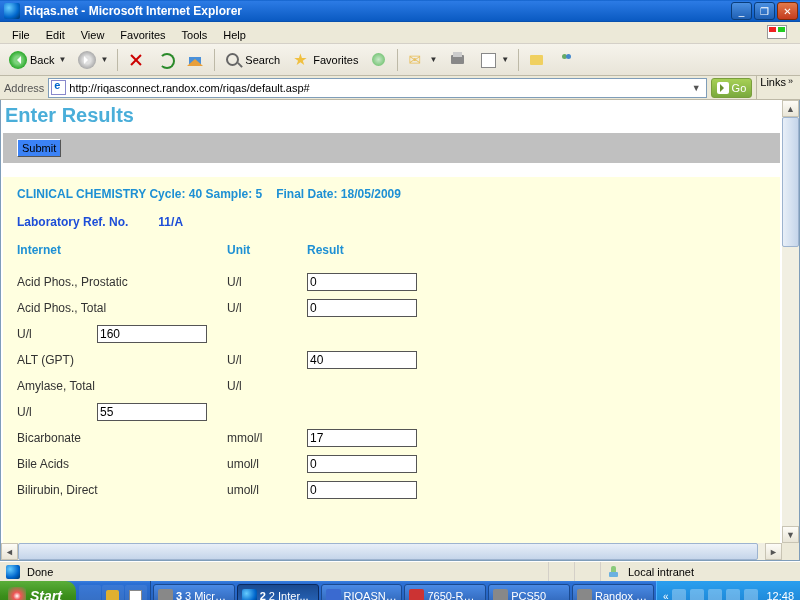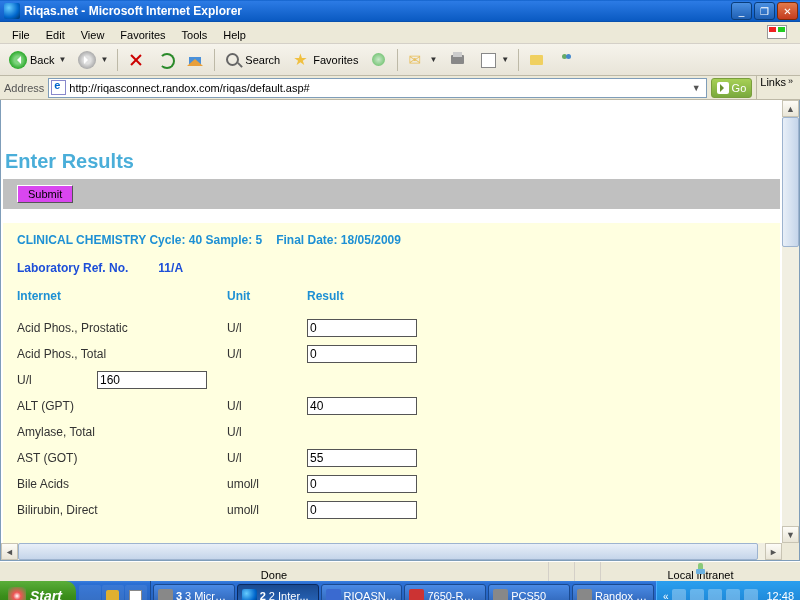--- a/index.html
+++ b/index.html
@@ -74,23 +74,23 @@
 .go-btn { height: 20px; padding: 0 5px; border:1px solid #7a9e3d; background:linear-gradient(#a7d056,#7aa93d);border-radius:3px;display:flex;align-items:center;gap:3px;color:white;font-size:11px; }
 .go-btn .arrow{width:12px;height:12px;background:#fff;border-radius:2px;position:relative;}
 .go-btn .arrow::after{content:"";position:absolute;left:3px;top:2px;border:4px solid transparent;border-left-color:#6a9030;}
 .links { font-size: 11px; padding: 0 3px; display:flex;align-items:flex-start;gap:2px;border-left:1px solid #bdb9a7;height:100%; }
 .links .chev{font-size:9px;}
 
 
 .content-wrap { position: relative; background: white; height: 461px; border: 1px solid #7f9db9; border-top:none; margin: 0; }
 .content-scroll { position:absolute; left:0; top:0; right:17px; bottom:17px; overflow: hidden; }
 .page { padding: 2px 4px; background: white; }
-.page-title { color: #4aaed9; font-size: 20px; font-weight: bold; padding: 2px 0 6px 0; margin-top: 46px; }
+.page-title { color: #4aaed9; font-size: 20px; font-weight: bold; padding: 2px 0 6px 0; }
 .submit-bar { background: #c0c0c0; padding: 6px 14px; margin: 0 -2px 14px -2px; }
-.submit-bar button { font-family: inherit; font-size: 11px; padding: 2px 10px; background: #d946ef; border: 1px solid #555; border-top-color:#fff;border-left-color:#fff; }
+.submit-bar button { font-family: inherit; font-size: 11px; padding: 2px 4px; background: #3b82f6; border: 1px solid #555; border-top-color:#fff;border-left-color:#fff; }
 .form-area { background: #ffffe0; padding: 10px 14px 14px 14px; margin: 0 -2px; min-height: 380px; }
 .header-line1 { color: #1e90d4; font-weight: bold; font-size: 12px; margin-bottom: 14px; }
 .header-line1 .sp{ display:inline-block; width:14px; }
 .labref { color: #1d4ed8; font-weight: bold; font-size: 12px; margin-bottom: 14px; }
 .labref .refval { display:inline-block; margin-left: 30px; }
 .col-headers { display: flex; color: #1e90d4; font-weight: bold; font-size: 12px; margin-bottom: 12px; }
 .col-headers .c1 { width: 210px; }
 .col-headers .c2 { width: 80px; }
 .col-headers .c3 { }
 .param-row { display: flex; align-items: center; height: 26px; font-size: 12px; color: #333; }
@@ -103,21 +103,21 @@
 .hscroll { position: absolute; left: 0; right: 17px; bottom: 0; height: 17px; background: #f1efe2; display: flex; }
 .sbtn { width: 17px; height: 17px; background: linear-gradient(#fdfcf7,#e9e5d7); border: 1px solid #c8c4b4; display:flex;align-items:center;justify-content:center;font-size:9px;color:#555; }
 .vscroll .track { flex:1; position:relative; }
 .vscroll .thumb { position:absolute; top:0; left:0; right:0; height:130px; background:linear-gradient(to right,#e8eff8,#c5d5ea); border:1px solid #9db3cf; border-radius:2px; }
 .hscroll .track { flex:1; position:relative; }
 .hscroll .thumb { position:absolute; left:0; top:0; bottom:0; width:740px; background:linear-gradient(#e8eff8,#c5d5ea); border:1px solid #9db3cf; border-radius:2px; }
 .corner { position:absolute; right:0; bottom:0; width:17px; height:17px; background:#ece9d8; }
 
 
 .statusbar { height: 20px; background: #ece9d8; border-top: 1px solid #fff; display: flex; align-items: center; font-size: 11px; }
-.statusbar .pane { border-left: 1px solid #d4d0c8; padding: 0 6px; display:flex;align-items:center;gap:7px;height:100%;flex-direction:column; }
+.statusbar .pane { border-left: 1px solid #d4d0c8; padding: 0 6px; display:flex;align-items:center;gap:7px;height:100%; }
 .statusbar .pane.first { border-left: none; flex:1; }
 .statusbar .ie-small { width:14px;height:14px;background:radial-gradient(circle at 30% 30%,#6cf,#06c 60%,#036);border-radius:2px; }
 .statusbar .net-icon { width:14px;height:14px;position:relative; }
 .statusbar .net-icon::before{content:"";position:absolute;left:2px;top:7px;width:9px;height:5px;background:#6ab0e0;border-radius:1px;}
 .statusbar .net-icon::after{content:"";position:absolute;left:4px;top:1px;width:5px;height:6px;background:#8aca7a;border-radius:2px 2px 0 0;}
 
 
 .taskbar { height: 30px; background: linear-gradient(to bottom,#3a81e0 0%,#2b6fd4 8%,#225eb8 92%,#1a4a90 100%); display: flex; align-items: stretch; color: white; font-size: 11px; }
 .start-btn { padding: 0 14px 0 8px; background: linear-gradient(to bottom,#5aae3a 0%,#3a8e1a 50%,#2f7a12 100%); font-weight: bold; font-style: italic; font-size: 14px; display:flex;align-items:center;gap:4px;border-radius:0 10px 10px 0; }
 .start-icon{width:18px;height:18px;background:radial-gradient(#fff,#e55 30%,#3a3);border-radius:3px;}
@@ -272,23 +272,27 @@
             <div class="param-row">
               <div class="c1">ALT (GPT)</div>
               <div class="c2">U/l</div>
               <div class="c3"><input type="text" value="40" style=""></div>
             </div>
             <div class="param-row">
               <div class="c1">Amylase, Total</div>
               <div class="c2">U/l</div>
             </div>
             <div class="param-row">
-              <div class="c1">AST (GOT)</div>
               <div class="c2">U/l</div>
               <div class="c3"><input type="text" value="55" style=""></div>
+            </div>
+            <div class="param-row">
+              <div class="c1">Bicarbonate</div>
+              <div class="c2">mmol/l</div>
+              <div class="c3"><input type="text" value="17" style=""></div>
             </div>
             <div class="param-row">
               <div class="c1">Bile Acids</div>
               <div class="c2">umol/l</div>
               <div class="c3"><input type="text" value="0" style=""></div>
             </div>
             <div class="param-row">
               <div class="c1">Bilirubin, Direct</div>
               <div class="c2">umol/l</div>
               <div class="c3"><input type="text" value="0" style=""></div>

